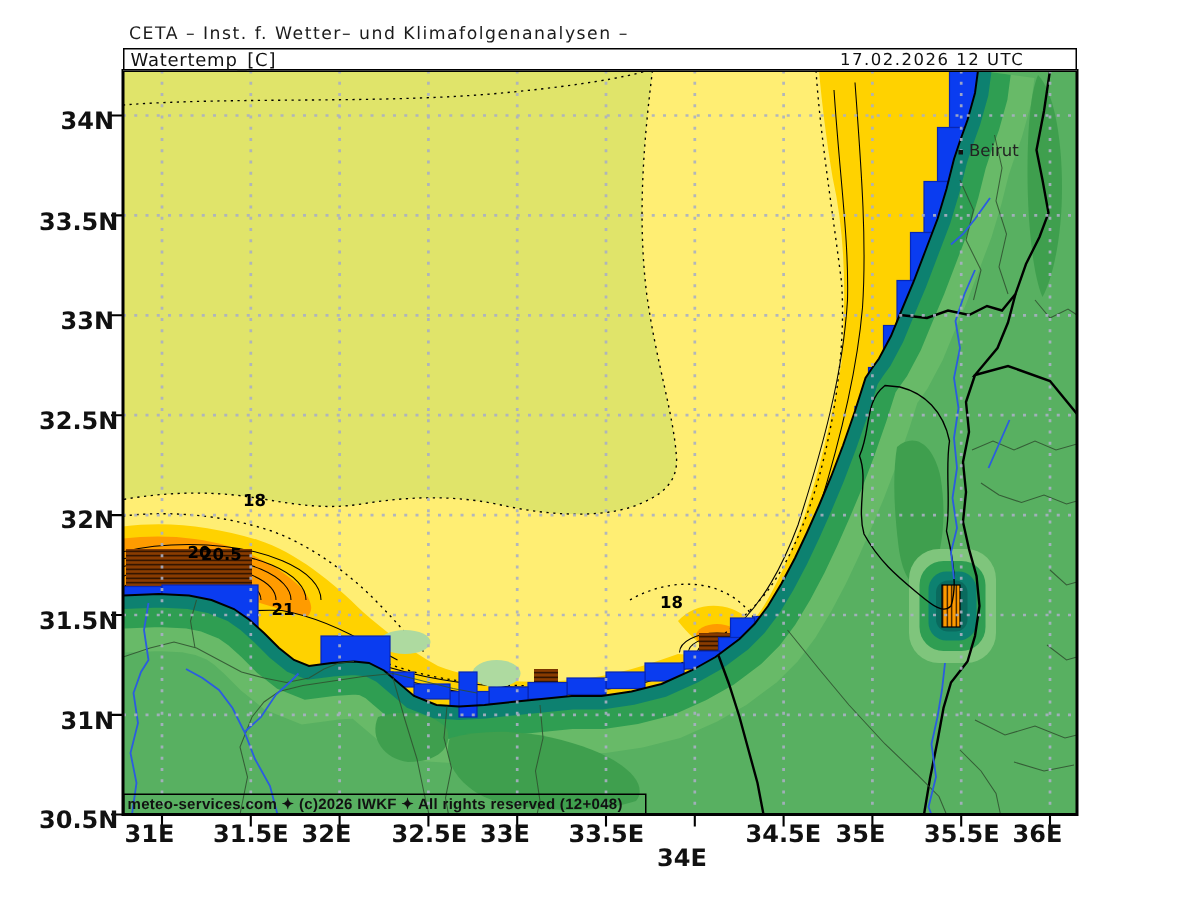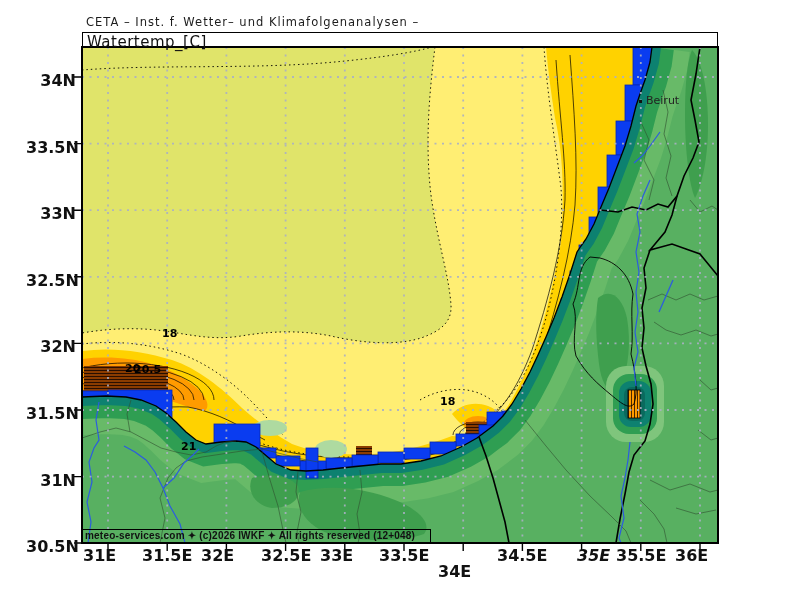--- a/index.html
+++ b/index.html
@@ -3,21 +3,21 @@
 <meta charset="utf-8">
 <style>
   html,body{margin:0;padding:0;background:#ffffff;}
   .page{position:relative;width:772px;height:600px;background:#ffffff;overflow:hidden;
         font-family:"DejaVu Sans","Liberation Sans",sans-serif;}
   svg{position:absolute;left:0;top:0;z-index:1;}
   .txt{position:absolute;z-index:2;color:#111;white-space:nowrap;}
   .institute{left:86px;top:15px;font-size:11.5px;letter-spacing:1px;color:#1c1c1c;}
   .prodbar{position:absolute;z-index:2;left:82px;top:32px;width:636px;height:15px;
            border:1px solid #000;background:#fff;box-sizing:border-box;}
-  .prodlabel{left:87px;top:33px;font-size:15px;letter-spacing:0.5px;}
+  .prodlabel{left:87px;top:33px;font-size:12px;letter-spacing:0.5px;}
   .datetime{top:33px;right:86px;font-size:11px;letter-spacing:1px;}
   .axislbl{font-size:16px;font-weight:bold;}
   .latlbl{width:50px;text-align:right;}
   .lonlbl{width:50px;text-align:left;top:546px;}
   .clbl{font-size:11px;font-weight:bold;color:#000;}
   .city{font-size:11px;color:#222;}
   .citydot{position:absolute;z-index:2;width:3px;height:3px;background:#111;}
   .attrbox{position:absolute;z-index:2;left:82px;top:529px;width:349px;height:14px;
            border:1px solid #000;box-sizing:border-box;}
   .attr{left:85px;top:530px;font-size:10px;font-weight:bold;letter-spacing:0.2px;
@@ -215,46 +215,47 @@
     <g stroke="#000" stroke-width="1.4">
       <path d="M74,77 H82 M74,143.6 H82 M74,210.2 H82 M74,276.8 H82 M74,343.4 H82 M74,410 H82 M74,476.6 H82 M74,543 H82"></path>
       <path d="M108,543 V551 M167.2,543 V551 M226.4,543 V551 M285.6,543 V551 M344.8,543 V551 M404,543 V551 M463.2,543 V551 M522.4,543 V551 M581.6,543 V551 M640.8,543 V551 M700,543 V551"></path>
     </g>
     <rect x="82" y="47" width="636" height="496" fill="none" stroke="#000" stroke-width="2"></rect>
   </svg>
 
   <div class="txt institute">CETA – Inst. f. Wetter– und Klimafolgenanalysen –</div>
   <div class="prodbar"></div>
   <div class="txt prodlabel">Watertemp_[C]</div>
+  <div class="txt datetime" style="left:560px;">17.02.2026  12 UTC</div>
 
   <div class="txt axislbl latlbl" style="left:26px;top:71px;">34N</div>
   <div class="txt axislbl latlbl" style="left:26px;top:137.6px;">33.5N</div>
   <div class="txt axislbl latlbl" style="left:26px;top:204.2px;">33N</div>
   <div class="txt axislbl latlbl" style="left:26px;top:270.8px;">32.5N</div>
   <div class="txt axislbl latlbl" style="left:26px;top:337.4px;">32N</div>
   <div class="txt axislbl latlbl" style="left:26px;top:404px;">31.5N</div>
   <div class="txt axislbl latlbl" style="left:26px;top:470.6px;">31N</div>
   <div class="txt axislbl latlbl" style="left:26px;top:537.2px;">30.5N</div>
 
   <div class="txt axislbl lonlbl" style="left:83px;">31E</div>
   <div class="txt axislbl lonlbl" style="left:142px;">31.5E</div>
   <div class="txt axislbl lonlbl" style="left:201px;">32E</div>
   <div class="txt axislbl lonlbl" style="left:261px;">32.5E</div>
   <div class="txt axislbl lonlbl" style="left:320px;">33E</div>
   <div class="txt axislbl lonlbl" style="left:379px;">33.5E</div>
   <div class="txt axislbl lonlbl" style="left:438px;margin-top:16px;">34E</div>
   <div class="txt axislbl lonlbl" style="left:497px;">34.5E</div>
-  <div class="txt axislbl lonlbl" style="left:577px;font-style:italic;">35E</div>
+  <div class="txt axislbl lonlbl" style="left:557px;">35E</div>
   <div class="txt axislbl lonlbl" style="left:616px;">35.5E</div>
   <div class="txt axislbl lonlbl" style="left:675px;">36E</div>
 
   <div class="txt clbl" style="left:162px;top:327px;">18</div>
   <div class="txt clbl" style="left:125px;top:362px;">20</div>
   <div class="txt clbl" style="left:134px;top:363px;">20.5</div>
-  <div class="txt clbl" style="left:181px;top:400px;margin-top:40px;">21</div>
+  <div class="txt clbl" style="left:181px;top:400px;">21</div>
   <div class="txt clbl" style="left:440px;top:395px;">18</div>
 
   <div class="citydot" style="left:639px;top:100px;"></div>
   <div class="txt city" style="left:646px;top:94px;">Beirut</div>
 
   <div class="attrbox"></div>
   <div class="txt attr">meteo-services.com ✦ (c)2026 IWKF ✦ All rights reserved (12+048)</div>
 
 </div>
 

